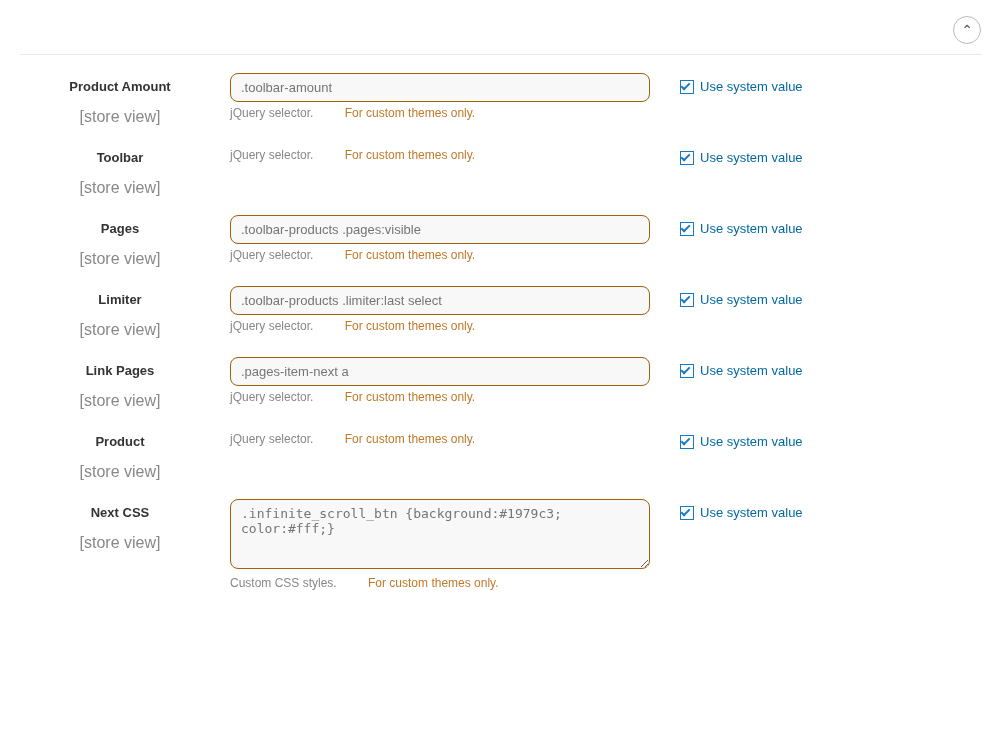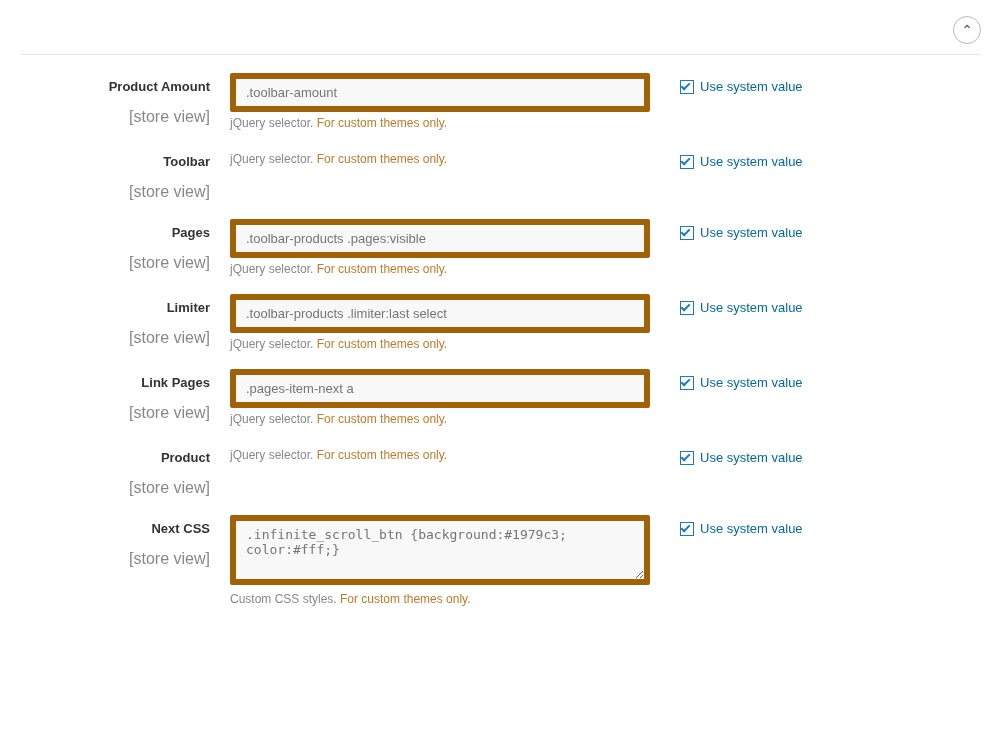--- a/index.html
+++ b/index.html
@@ -48,21 +48,21 @@
     }
     .form-row {
       display: flex;
       align-items: flex-start;
       margin-bottom: 18px;
       padding: 0 10px;
     }
     .form-label-col {
       width: 200px;
       min-width: 200px;
-      text-align: right;
+      text-align: center;
       padding-right: 20px;
       padding-top: 6px;
     }
     .form-label {
       font-weight: 700;
       font-size: 13px;
       color: #333;
       display: block;
     }
     .form-sublabel {
@@ -71,37 +71,38 @@
       display: block;
       margin-top: 14px;
     }
     .form-input-col {
       flex: 1;
       max-width: 420px;
     }
     .form-input {
       width: 100%;
       padding: 6px 10px;
-      border: 6px solid #a16207;
-      border-radius: 2px;
+      border: 1px solid #a16207;
+      border-radius: 8px;
       font-size: 13px;
       color: #999;
       background: #f8f8f8;
     }
     textarea.form-input {
       height: 70px;
       resize: vertical;
     }
     .form-hint {
       font-size: 12px;
       color: #888;
       margin-top: 4px;
     }
     .form-hint .link-text {
       color: #c07a2a;
+      margin-left: 28px;
     }
     .form-system-col {
       display: flex;
       align-items: center;
       padding-left: 30px;
       padding-top: 6px;
       white-space: nowrap;
     }
     .system-label {
       font-size: 13px;

